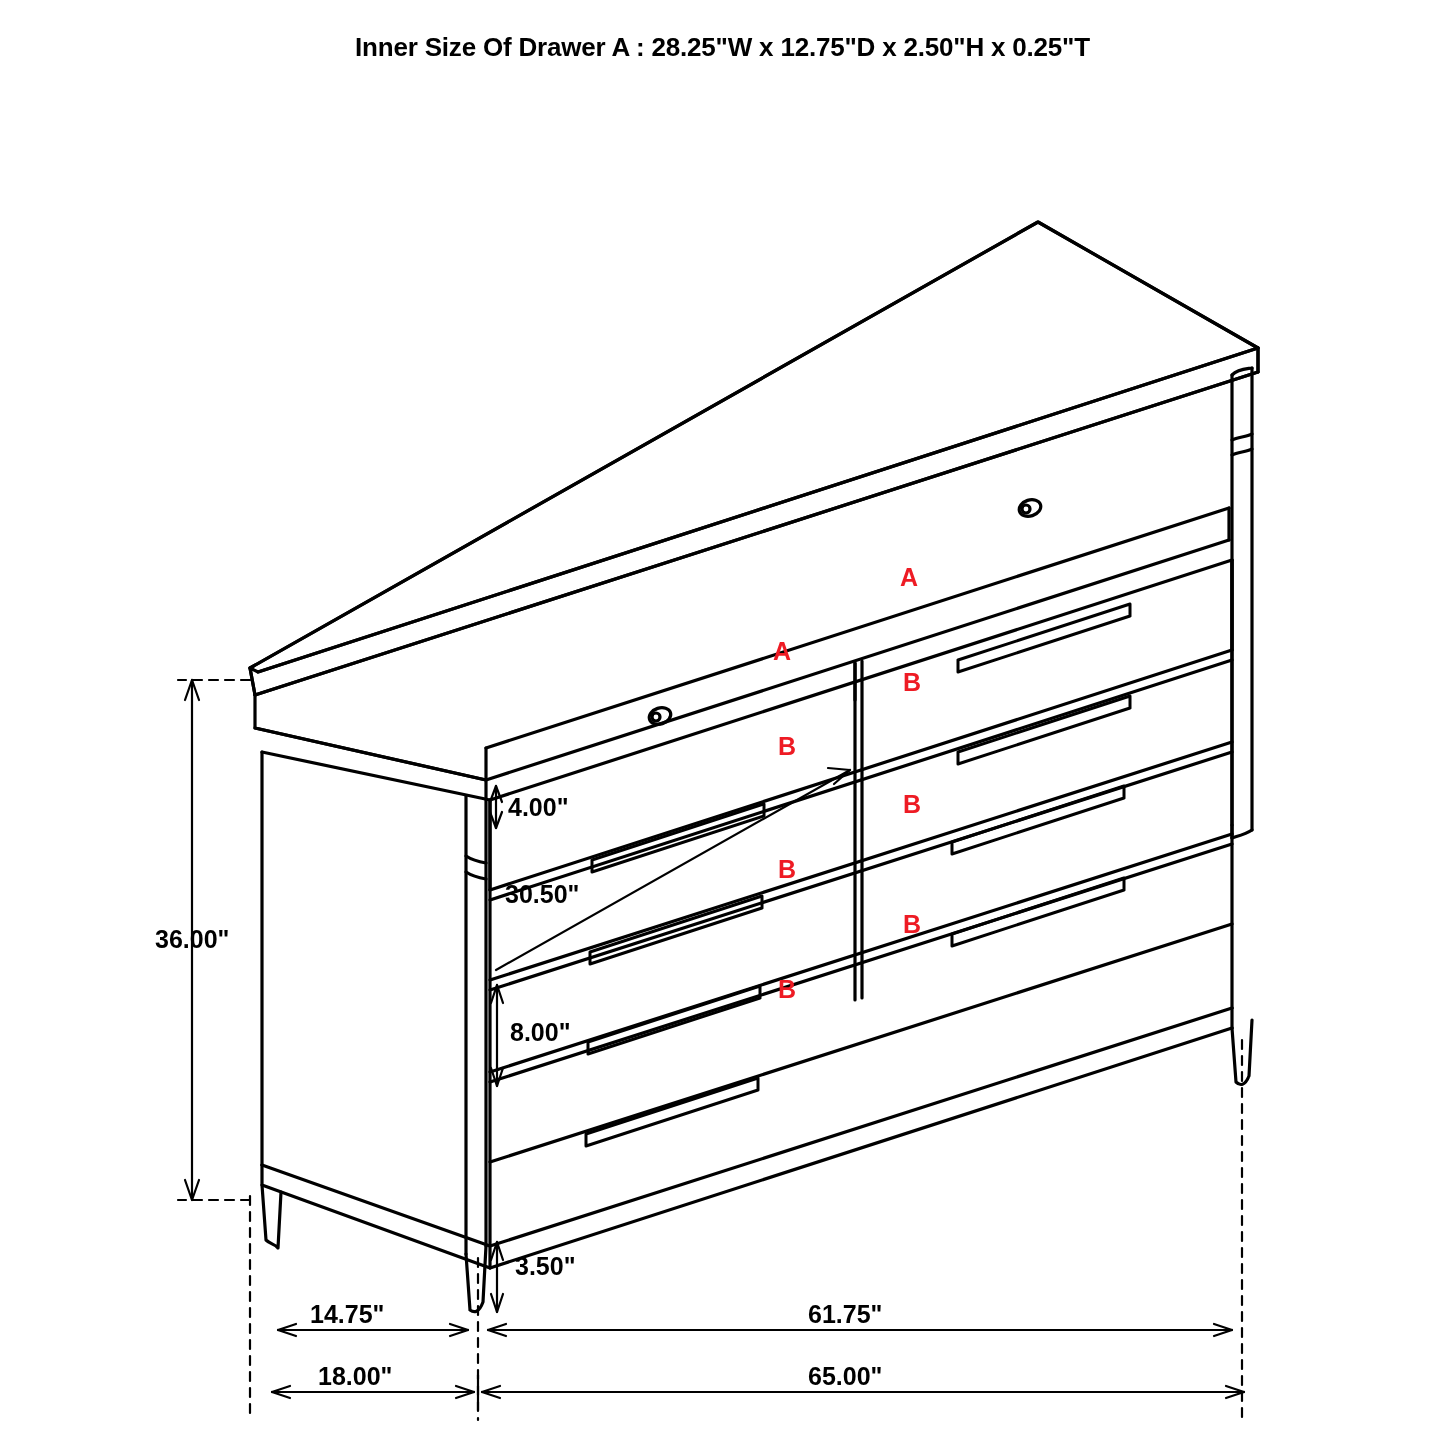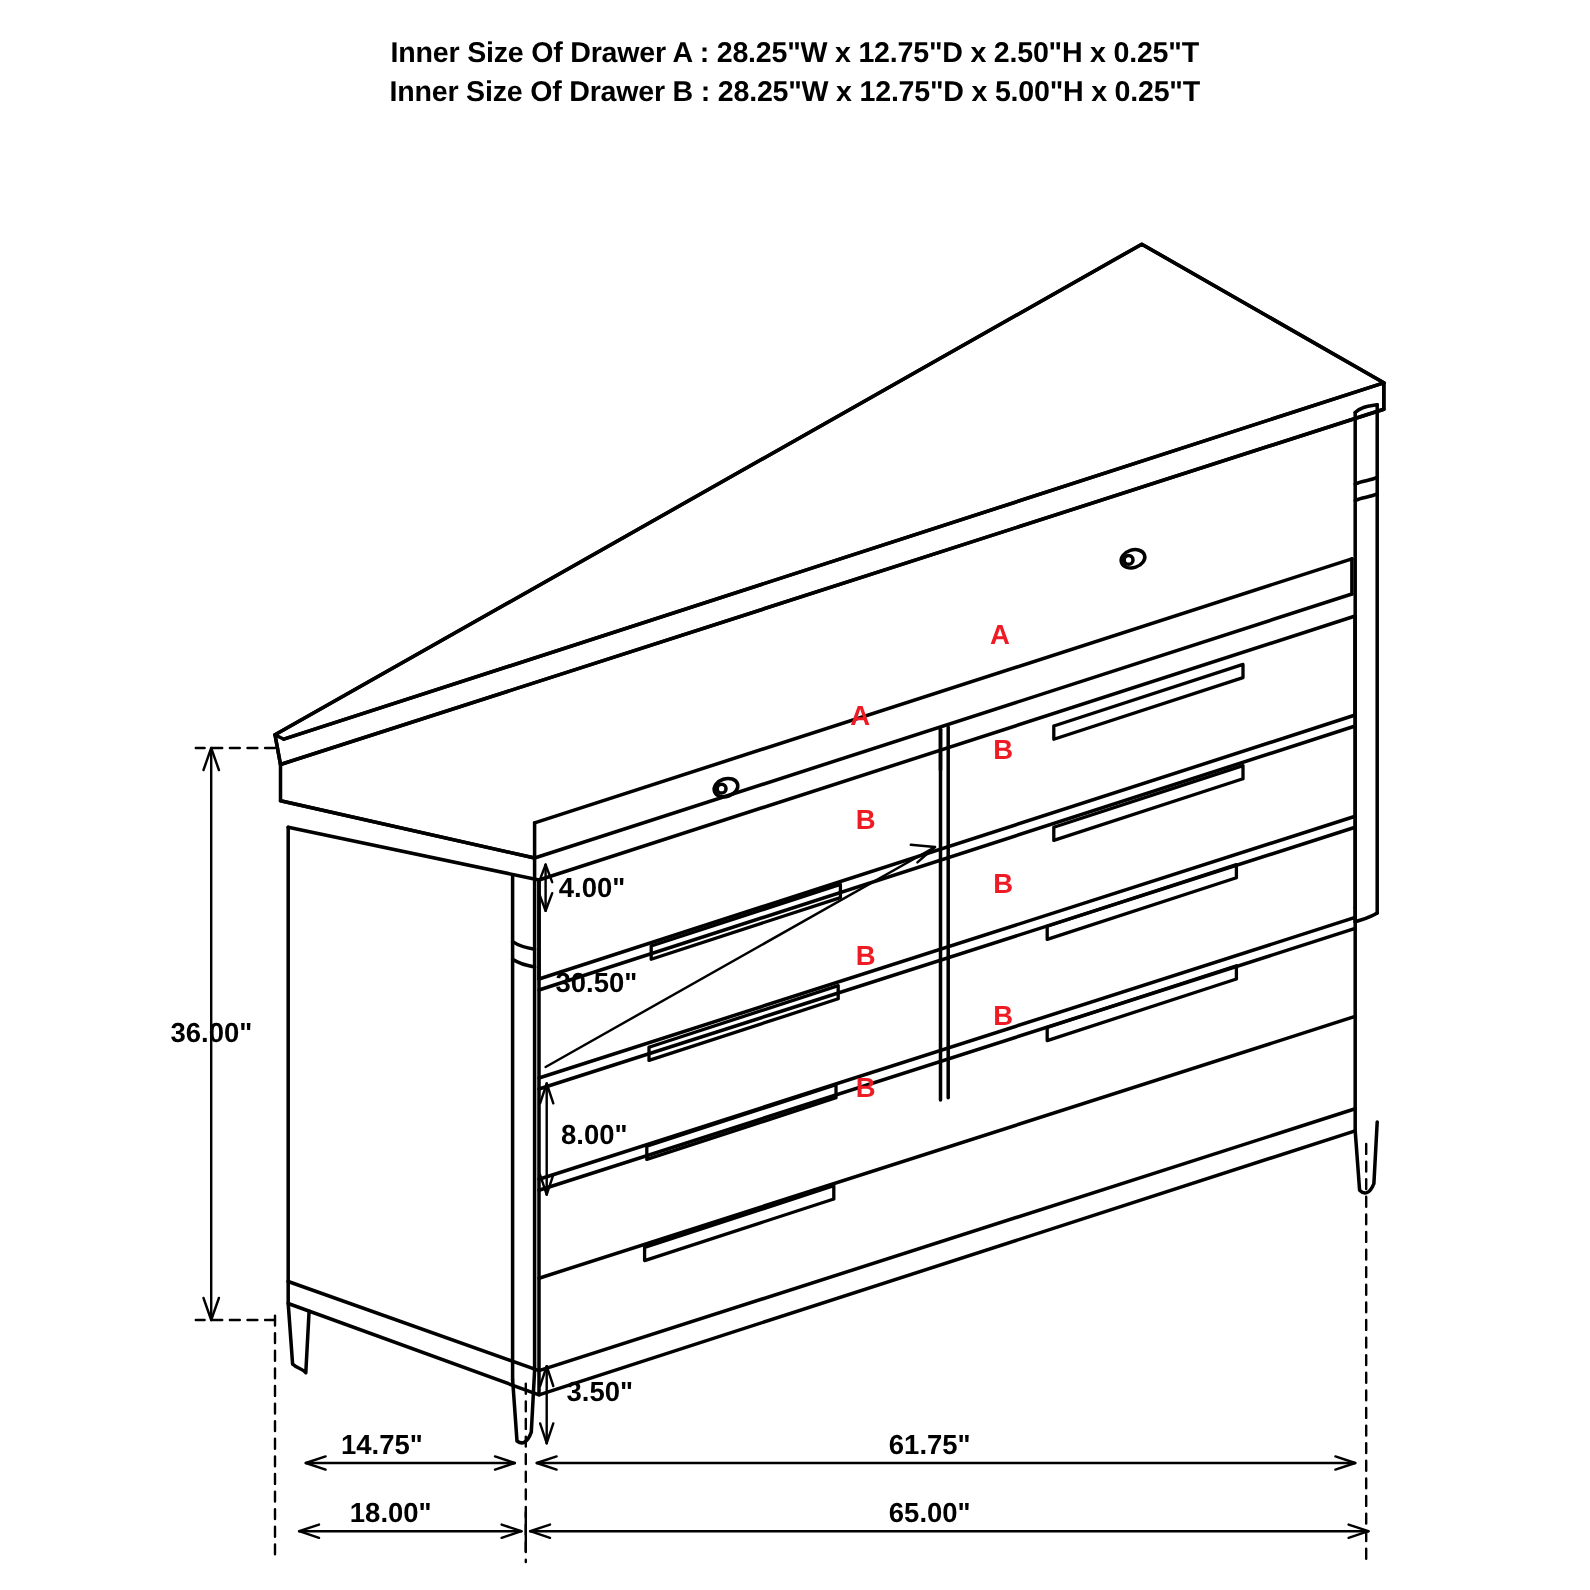--- a/index.html
+++ b/index.html
@@ -52,21 +52,20 @@
     font-weight: bold;
   }
 </style>
 </head>
 <body>
 
 <div id="stage">
 
   <div class="hdr" style="top:30px;">
     <div>Inner Size Of Drawer A : 28.25"W x 12.75"D x 2.50"H x 0.25"T</div>
-    <div>Inner Size Of Drawer B : 28.25"W x 12.75"D x 5.00"H x 0.25"T</div>
   </div>
 
   <svg id="diagram-svg" viewBox="0 0 1445 1445">
     <g fill="none" stroke="#000000" stroke-width="3.2" stroke-linejoin="round" stroke-linecap="round">
 
       <g>
         <path d="M1038,222 L1258,348 L258,672 L250,668 Z"></path>
         <path d="M1038,222 L1258,348 L1258,372 L255,695 L250,668 Z"></path>
         <path d="M250,668 L255,695"></path>
         <path d="M258,672 L1258,348"></path>

